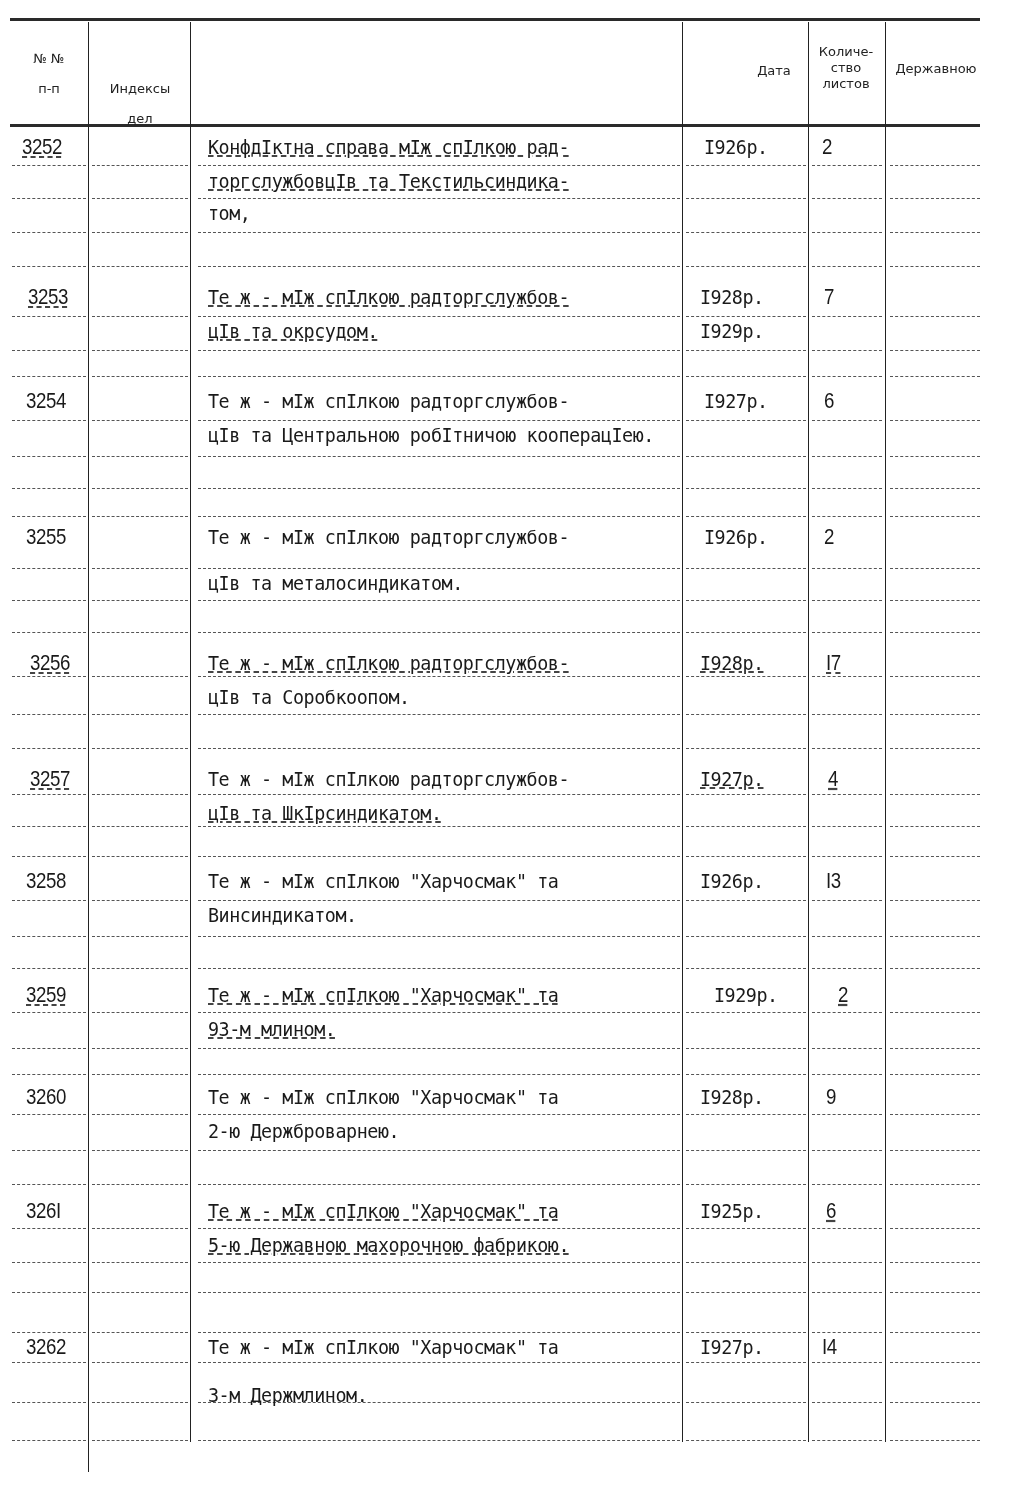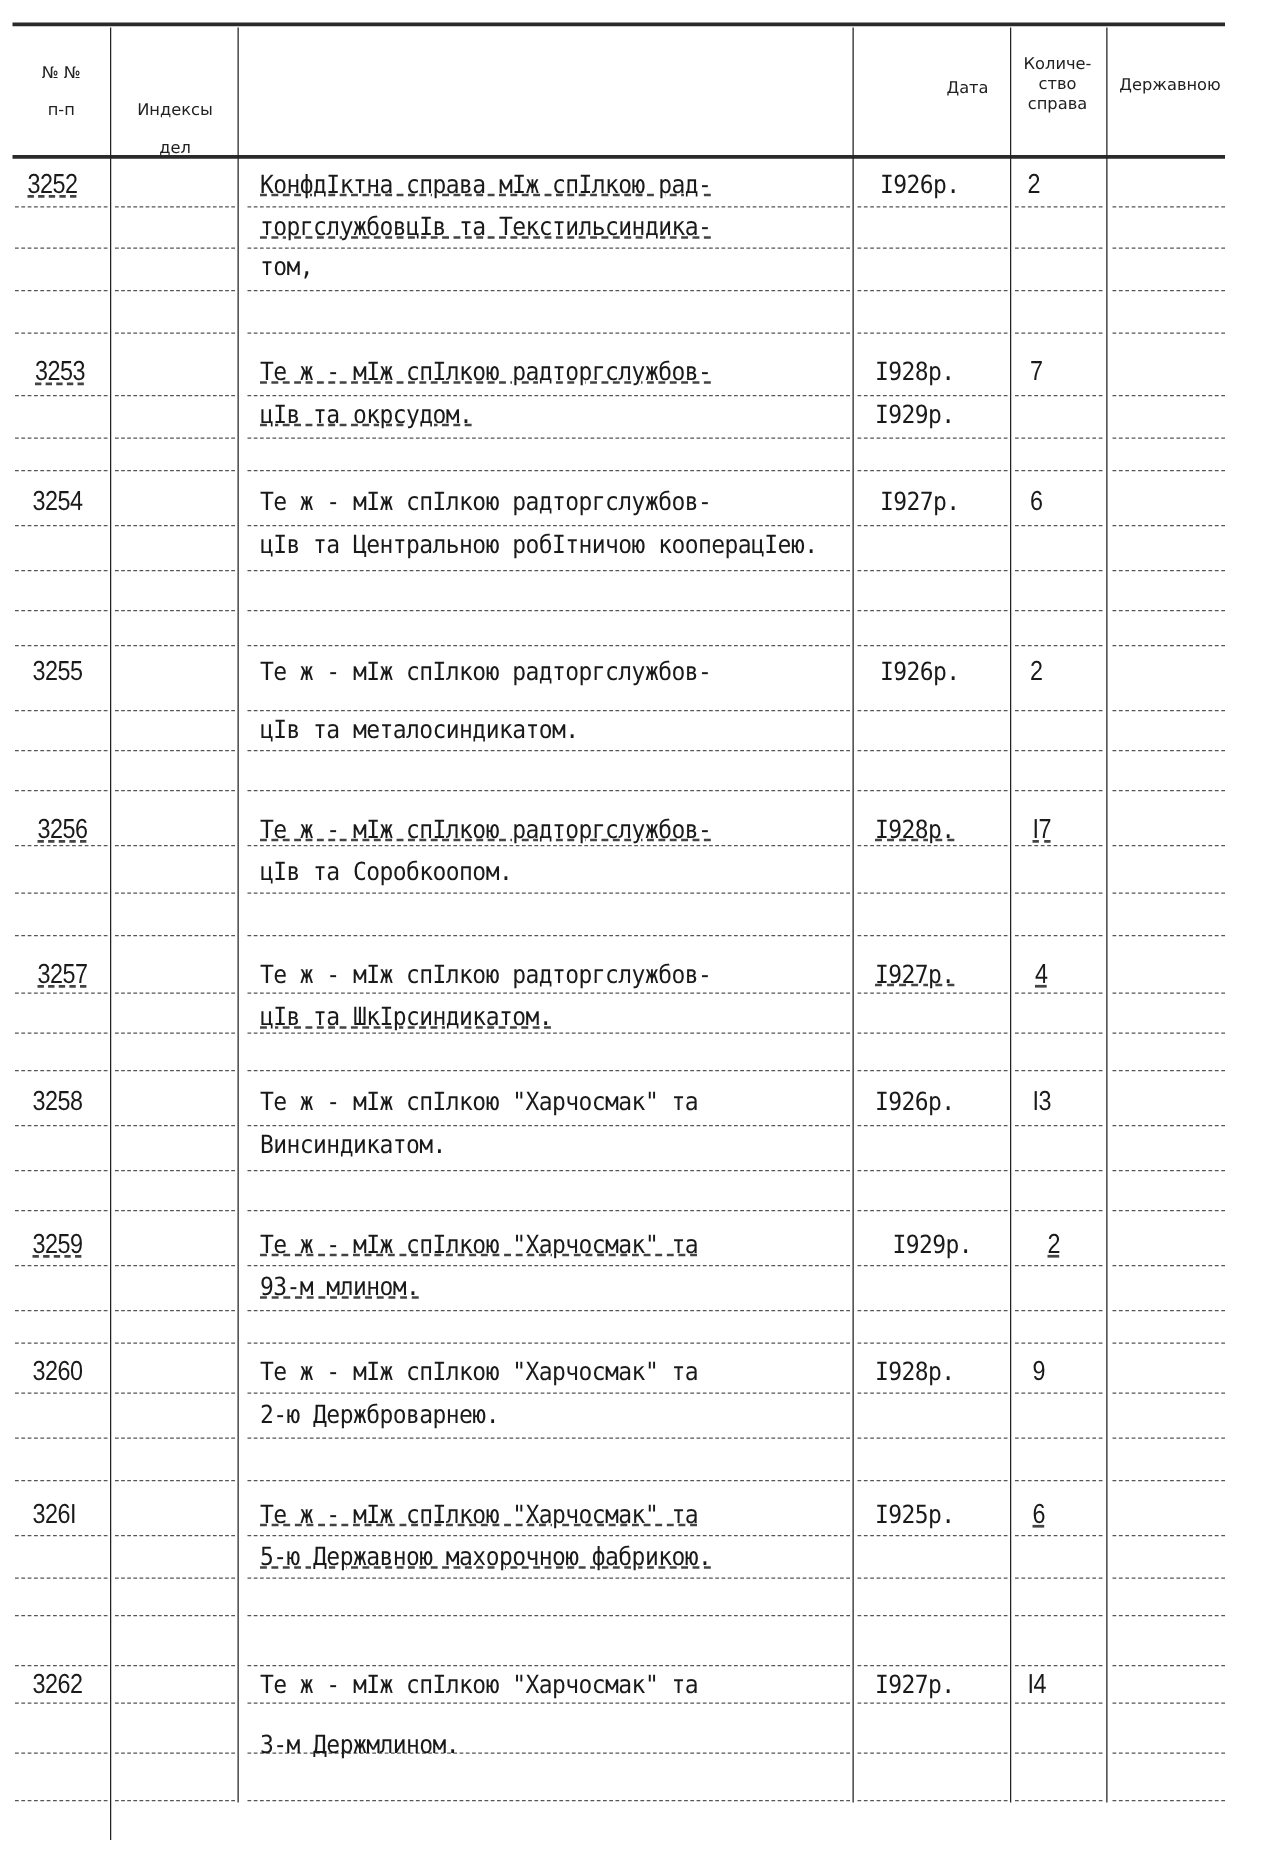--- a/index.html
+++ b/index.html
@@ -38,21 +38,21 @@
   <div class="hdr" style="left:92px; top:48px; width:96px;margin-top:32px;">
     <div>Индексы</div>
     <div style="margin-top:12px;">дел</div>
   </div>
   <div class="hdr" style="left:684px; top:62px; width:122px;margin-left:29px;">
     <span>Дата</span>
   </div>
   <div class="hdr" style="left:808px; top:44px; width:76px; line-height:16px;">
     <div>Количе-</div>
     <div>ство</div>
-    <div>справа</div>
+    <div>листов</div>
   </div>
   <div class="hdr" style="left:886px; top:60px; width:100px;">
     <span>Державною</span>
   </div>
 
   <div id="rules">
       <div class="rule" style="top: 165px; left: 12px; width: 74px;"></div>
       <div class="rule" style="top: 165px; left: 92px; width: 96px;"></div>
       <div class="rule" style="top: 165px; left: 198px; width: 482px;"></div>
       <div class="rule" style="top: 165px; left: 686px; width: 120px;"></div>

